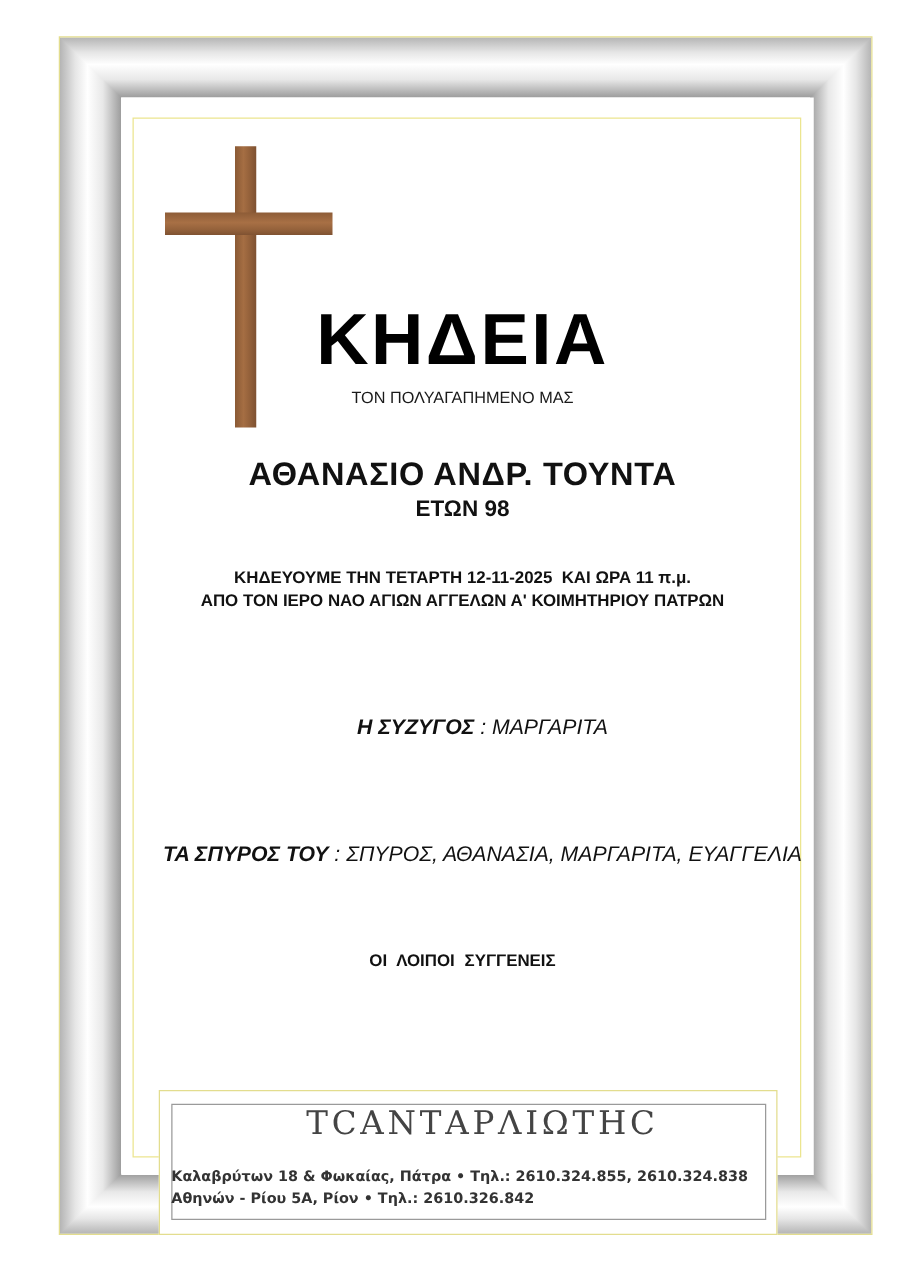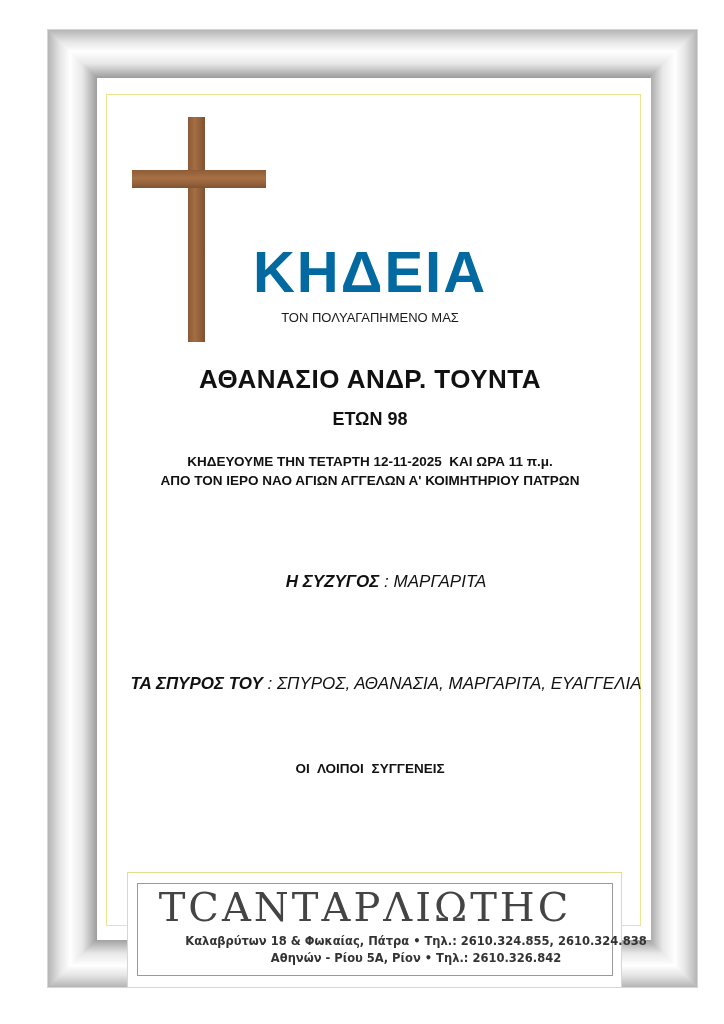--- a/index.html
+++ b/index.html
@@ -31,45 +31,45 @@
   }
   .cross-v {
     position:absolute; left:188px; top:117px; width:17px; height:225px;
     background:linear-gradient(to right, #8a5a35, #a56e43 40%, #93603a 70%, #7e5131);
   }
   .cross-h {
     position:absolute; left:132px; top:170px; width:134px; height:18px;
     background:linear-gradient(to bottom, #8d5c37, #a87045 45%, #95623b 75%, #7f5232);
   }
   .t { position:absolute; left:106px; width:535px; text-align:center; white-space:nowrap; }
-  .title { top:238px; left:190px; width:360px; font-size:58px; font-weight:bold; letter-spacing:2px; color:#0369a1; }
+  .title { top:238px; left:190px; width:360px; font-size:58px; font-weight:bold; letter-spacing:2px; color:#000000; }
   .subtitle { top:310px; left:190px; width:360px; font-size:13px; font-weight:normal; color:#1a1a1a; }
   .name { top:364px; left:100px; width:540px; font-size:26px; font-weight:bold; letter-spacing:0.5px; }
-  .age { top:397px; font-size:18px; font-weight:bold; left:100px; width:540px;margin-top:12px; }
+  .age { top:397px; font-size:18px; font-weight:bold; left:100px; width:540px; }
   .ceremony { top:452px; left:100px; width:540px; font-size:13.5px; font-weight:bold; line-height:19px; }
   .rel { font-size:17px; left:116px; width:540px; line-height:18px;font-style:italic; }
   .rel b { font-weight:bold; }
   .spouse { top:573px; }
   .children { top:626px; }
   .grandchildren { top:675px; }
   .others { top:761px; font-size:13.5px; font-weight:bold; word-spacing:4px; left:100px; width:540px; }
   .footer-outer {
     position:absolute; left:127px; top:872px; width:495px; height:116px;
     border:1.5px solid #e3dd8e; background:#fff; box-sizing:border-box;
   }
   .footer-inner {
     position:absolute; left:137px; top:883px; width:476px; height:93px;
     border:1.5px solid #9a9a9a; background:#fff; box-sizing:border-box;
   }
   .brand {
-    position:absolute; left:127px; top:884px; width:476px; text-align:center;
-    font-family:"DejaVu Serif", serif; font-size:40px; letter-spacing:3px; color:#444;
+    position:absolute; left:148px; top:884px; width:476px; text-align:center;
+    font-family:"DejaVu Serif", serif; font-size:26px; letter-spacing:3px; color:#444;
   }
   .addr {
-    position:absolute; left:137px; width:558px; text-align:center;
+    position:absolute; left:137px; width:558px; 
     font-family:"DejaVu Sans", sans-serif; font-size:11.5px; font-weight:bold; color:#333; white-space:nowrap;
   }
   .addr1 { top:934px; }
   .addr2 { top:951px; }
 </style>
 </head>
 <body>
 
 <div class="bevel">
   <div class="bevel-top"></div>

